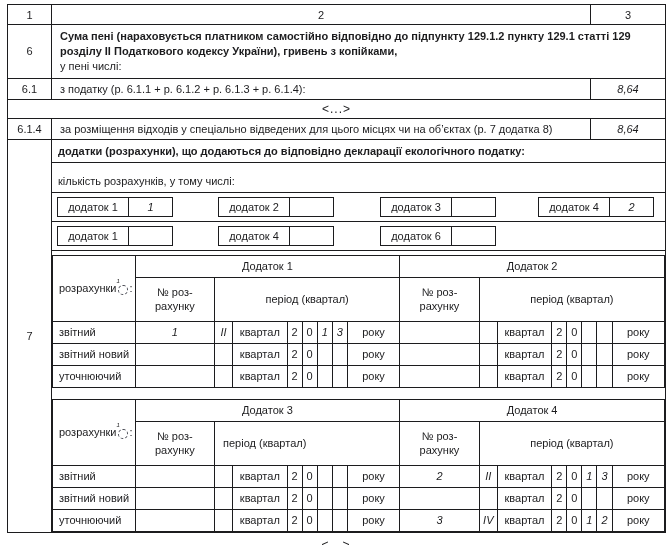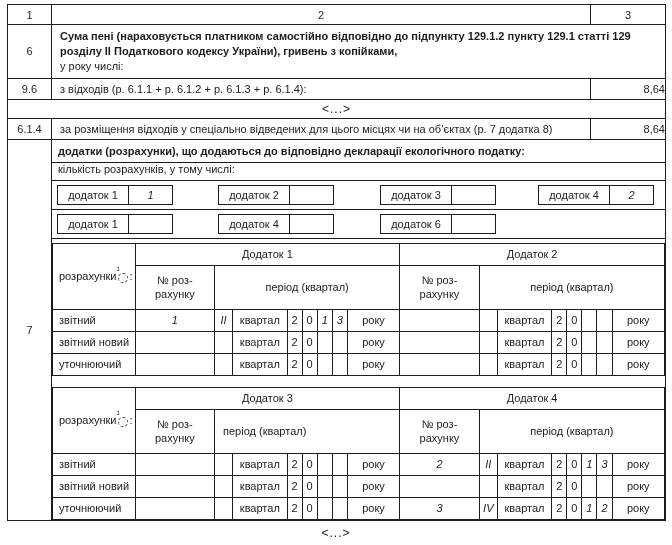--- a/index.html
+++ b/index.html
@@ -7,30 +7,30 @@
     width:672px;height:545px;overflow:hidden;
     font-family:"Liberation Sans","DejaVu Sans",sans-serif;
     color:#1c1c1e;font-size:11px;
     -webkit-font-smoothing:antialiased;
   }
   .sheet{position:relative;width:658px;margin:4px 0 0 7px;}
   table{border-collapse:collapse;}
   table.main{width:658px;table-layout:fixed;}
   table.main td{border:1px solid #1c1c1e;vertical-align:middle;padding:0;}
   td.numcol{text-align:center;}
-  td.valcol{text-align:right;}
+  td.valcol{text-align:center;font-style:italic;}
   .r-hdr td{height:19px;text-align:center;}
   .r6-cell{padding:4px 10px 4px 8px !important;}
   .r6-cell .b{font-weight:bold;line-height:1.35;}
   .r6-cell .n{line-height:1.35;}
   .r61-cell{padding:4px 8px !important;}
   .ell-row td{height:18px;text-align:center;font-size:12px;letter-spacing:1px;}
   .sec7{vertical-align:top !important;}
   .sec7-title{border-bottom:1px solid #1c1c1e;padding:5px 6px 5px 6px;font-weight:bold;}
-  .sec7-sub{border-bottom:1px solid #1c1c1e;padding:0 6px 5px 6px;}
+  .sec7-sub{border-bottom:1px solid #1c1c1e;padding:12px 6px 5px 6px;}
   .annex-row{border-bottom:1px solid #1c1c1e;padding:4px 0 4px 0;display:flex;align-items:center;}
   .abox{display:inline-flex;height:20px;box-sizing:border-box;}
   .abox .lab{display:inline-flex;align-items:center;justify-content:center;
     width:72px;border:1px solid #1c1c1e;box-sizing:border-box;}
   .abox .val{display:inline-flex;align-items:center;justify-content:center;
     width:44px;border:1px solid #1c1c1e;border-left:none;box-sizing:border-box;font-style:italic;}
   .m5{margin-left:5px;} .m45{margin-left:45px;} .m46{margin-left:46px;} .m42{margin-left:42px;}
   table.calc{width:613px;table-layout:fixed;margin-top:4px;}
   table.calc td{border:1px solid #1c1c1e;text-align:center;vertical-align:middle;
     padding:0;overflow:hidden;white-space:nowrap;}
@@ -59,26 +59,26 @@
     <tbody>
         <tr class="r-hdr">
       <td>1</td>
       <td>2</td>
       <td>3</td>
     </tr>
     <tr>
       <td class="numcol">6</td>
       <td colspan="2" class="r6-cell">
         <span class="b">Сума пені (нараховується платником самостійно відповідно до підпункту 129.1.2 пункту 129.1 статті 129 розділу ІІ Податкового кодексу України), гривень з копійками,</span>
-        <div class="n">у року числі:</div>
+        <div class="n">у пені числі:</div>
       </td>
     </tr>
     <tr>
-      <td class="numcol">9.6</td>
-      <td class="r61-cell">з відходів (р. 6.1.1 + р. 6.1.2 + р. 6.1.3 + р. 6.1.4):</td>
+      <td class="numcol">6.1</td>
+      <td class="r61-cell">з податку (р. 6.1.1 + р. 6.1.2 + р. 6.1.3 + р. 6.1.4):</td>
       <td class="valcol">8,64</td>
     </tr>
     <tr class="ell-row">
       <td colspan="3">&lt;...&gt;</td>
     </tr>
     <tr>
       <td class="numcol">6.1.4</td>
       <td class="r61-cell">за розміщення відходів у спеціально відведених для цього місцях чи на об’єктах (р. 7 додатка 8)</td>
       <td class="valcol">8,64</td>
     </tr>

